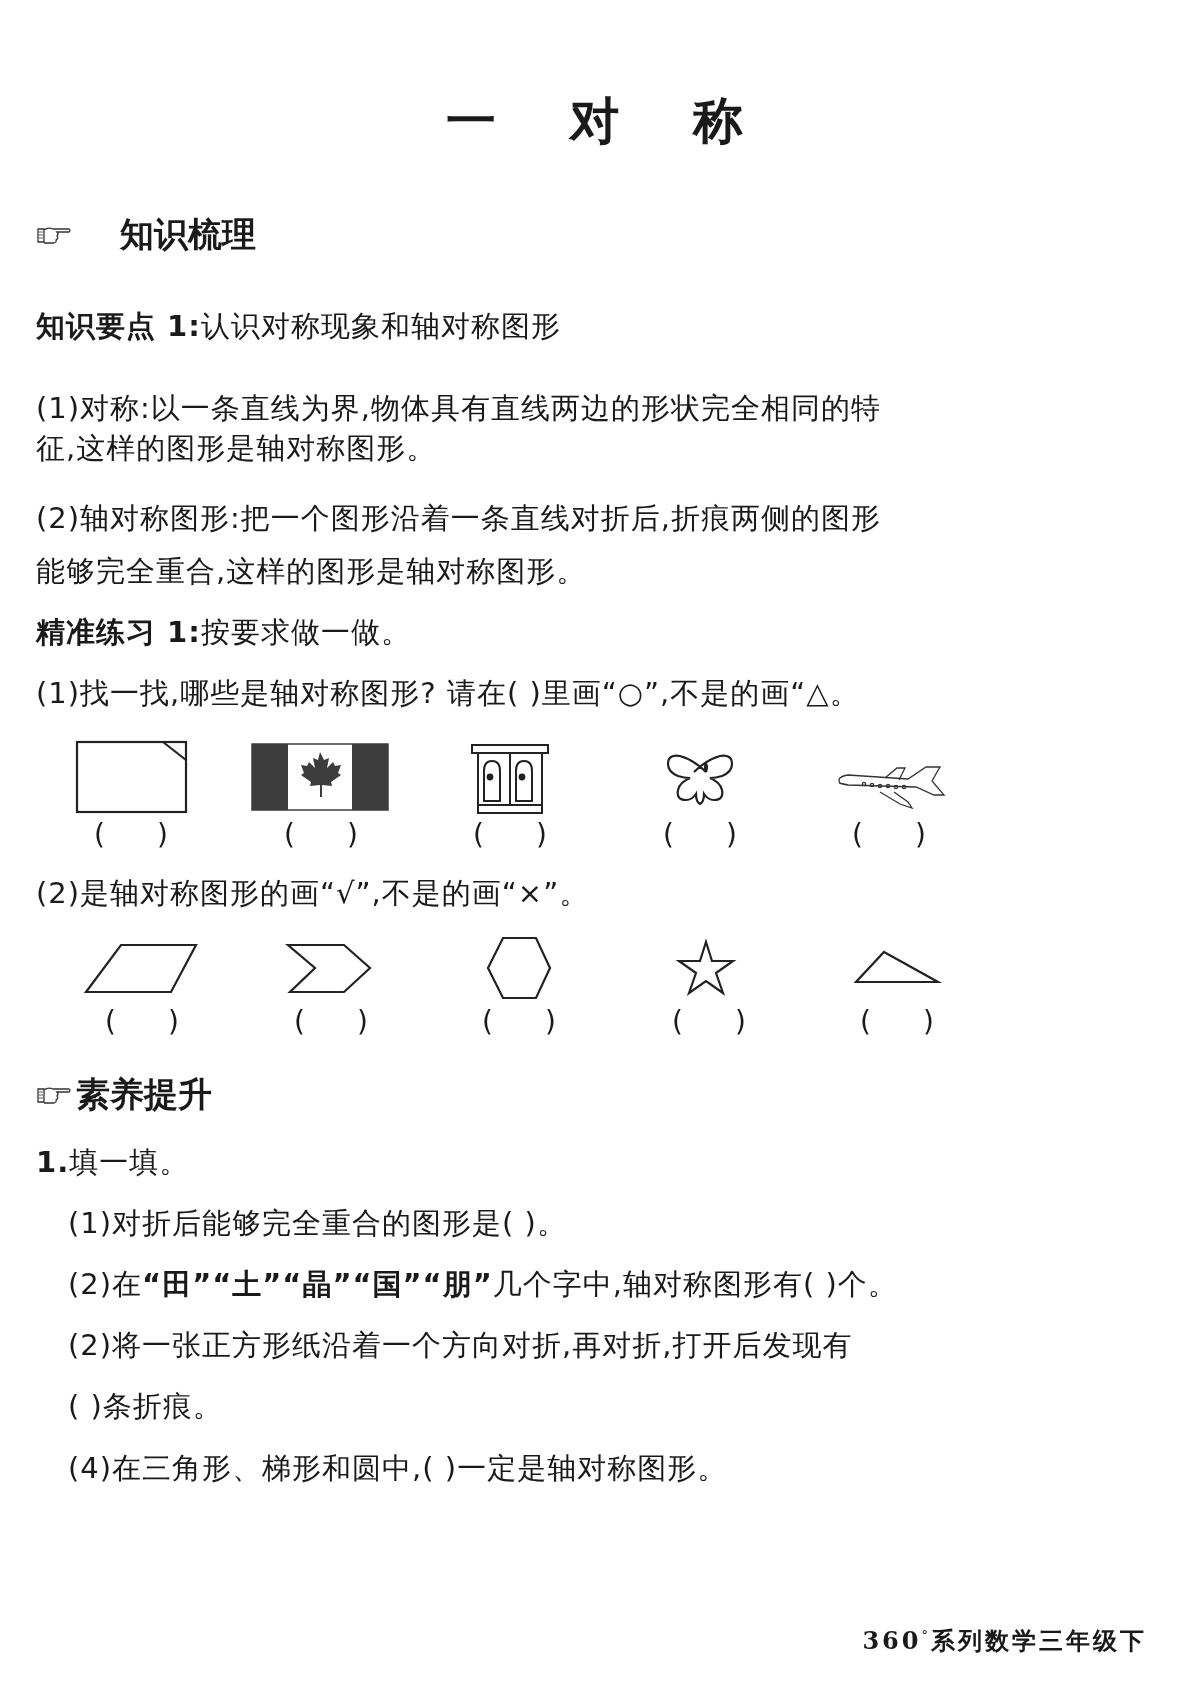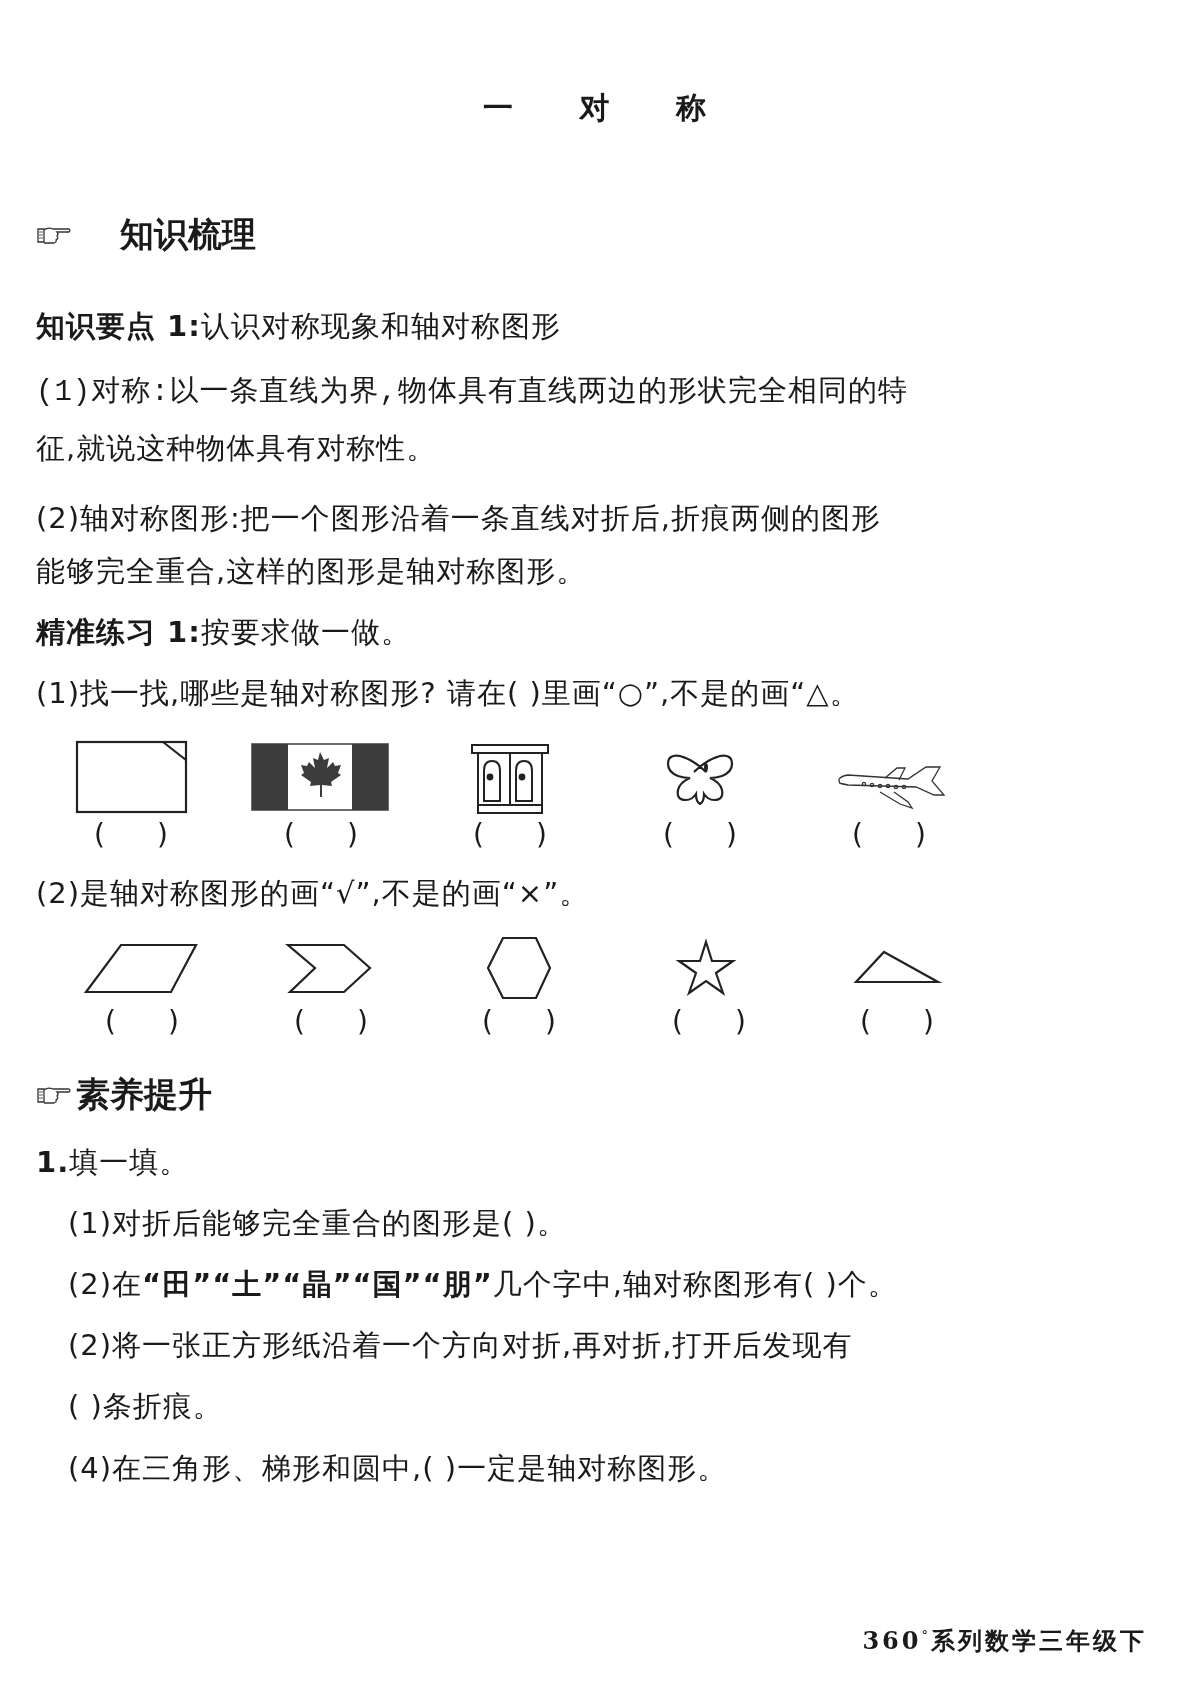--- a/index.html
+++ b/index.html
@@ -1,19 +1,19 @@
 <!DOCTYPE html>
 <html><head>
 <meta charset="utf-8">
 <style>
   html, body { margin: 0; padding: 0; background: #ffffff; }
   body { width: 1191px; height: 1684px; position: relative; overflow: hidden;
          font-family: "DejaVu Serif", "Liberation Serif", serif; color: #1a1a1a; }
   .abs { position: absolute; }
-  .title { left: 0; width: 1191px; top: 88px; text-align: center; font-size: 30px; font-weight: bold;
+  .title { left: 0; width: 1191px; top: 88px; text-align: center; font-size: 50px; font-weight: bold;
            letter-spacing: 2px; font-family: "DejaVu Serif", serif; }
   .title span { display: inline-block; margin: 0 26px; }
   .sec-head { left: 36px; font-size: 34px; font-weight: bold; font-family: "DejaVu Sans", sans-serif; display: flex; align-items: center; }
   .hand { width: 36px; height: 22px; margin-right: 4px; }
   .line { left: 36px; font-size: 29px; line-height: 40px; white-space: nowrap; letter-spacing: 1px;
           font-family: "DejaVu Sans", sans-serif; font-weight: normal; }
   .line b { font-weight: bold; }
   .indent { left: 68px; }
   .paren { font-size: 28px; font-family: "DejaVu Sans", sans-serif; text-align: center; width: 110px; }
   .paren span.l { display: inline-block; margin-right: 52px; }
@@ -35,22 +35,22 @@
     <path d="M2 5 h6 v13 h-6 z" fill="none" stroke="#333" stroke-width="1.3"></path>
     <path d="M8 6 q4 -3 9 -1 l16 0 q2 1 0 3 l-12 0 q2 2 0 4 q2 2 -1 4 q1 2 -2 3 l-10 0" fill="none" stroke="#333" stroke-width="1.3"></path>
     <path d="M3 8 h4 M3 11 h4 M3 14 h4" stroke="#333" stroke-width="0.8"></path>
   </svg>
   <span>知识梳理</span>
 </div>
 
 <div class="abs line" style="top:306px;">
   <b>知识要点 1:</b><span>认识对称现象和轴对称图形</span>
 </div>
-<div class="abs line" style="top:373px;font-family:Liberation Mono, monospace;">(1)对称:以一条直线为界,物体具有直线两边的形状完全相同的特</div>
-<div class="abs line" style="top:428px;">征,就说这种物体具有对称性。</div>
+<div class="abs line" style="top:388px;">(1)对称:以一条直线为界,物体具有直线两边的形状完全相同的特</div>
+<div class="abs line" style="top:428px;">征,这样的图形是轴对称图形。</div>
 <div class="abs line" style="top:490px;margin-top:8px;">(2)轴对称图形:把一个图形沿着一条直线对折后,折痕两侧的图形</div>
 <div class="abs line" style="top:551px;">能够完全重合,这样的图形是轴对称图形。</div>
 
 <div class="abs line" style="top:612px;">
   <b>精准练习 1:</b><span>按要求做一做。</span>
 </div>
 <div class="abs line" style="top:673px;">(1)找一找,哪些是轴对称图形?  请在(      )里画“○”,不是的画“△。</div>
 
 <svg class="abs" style="left:0;top:730px;" width="1191" height="90">
 

